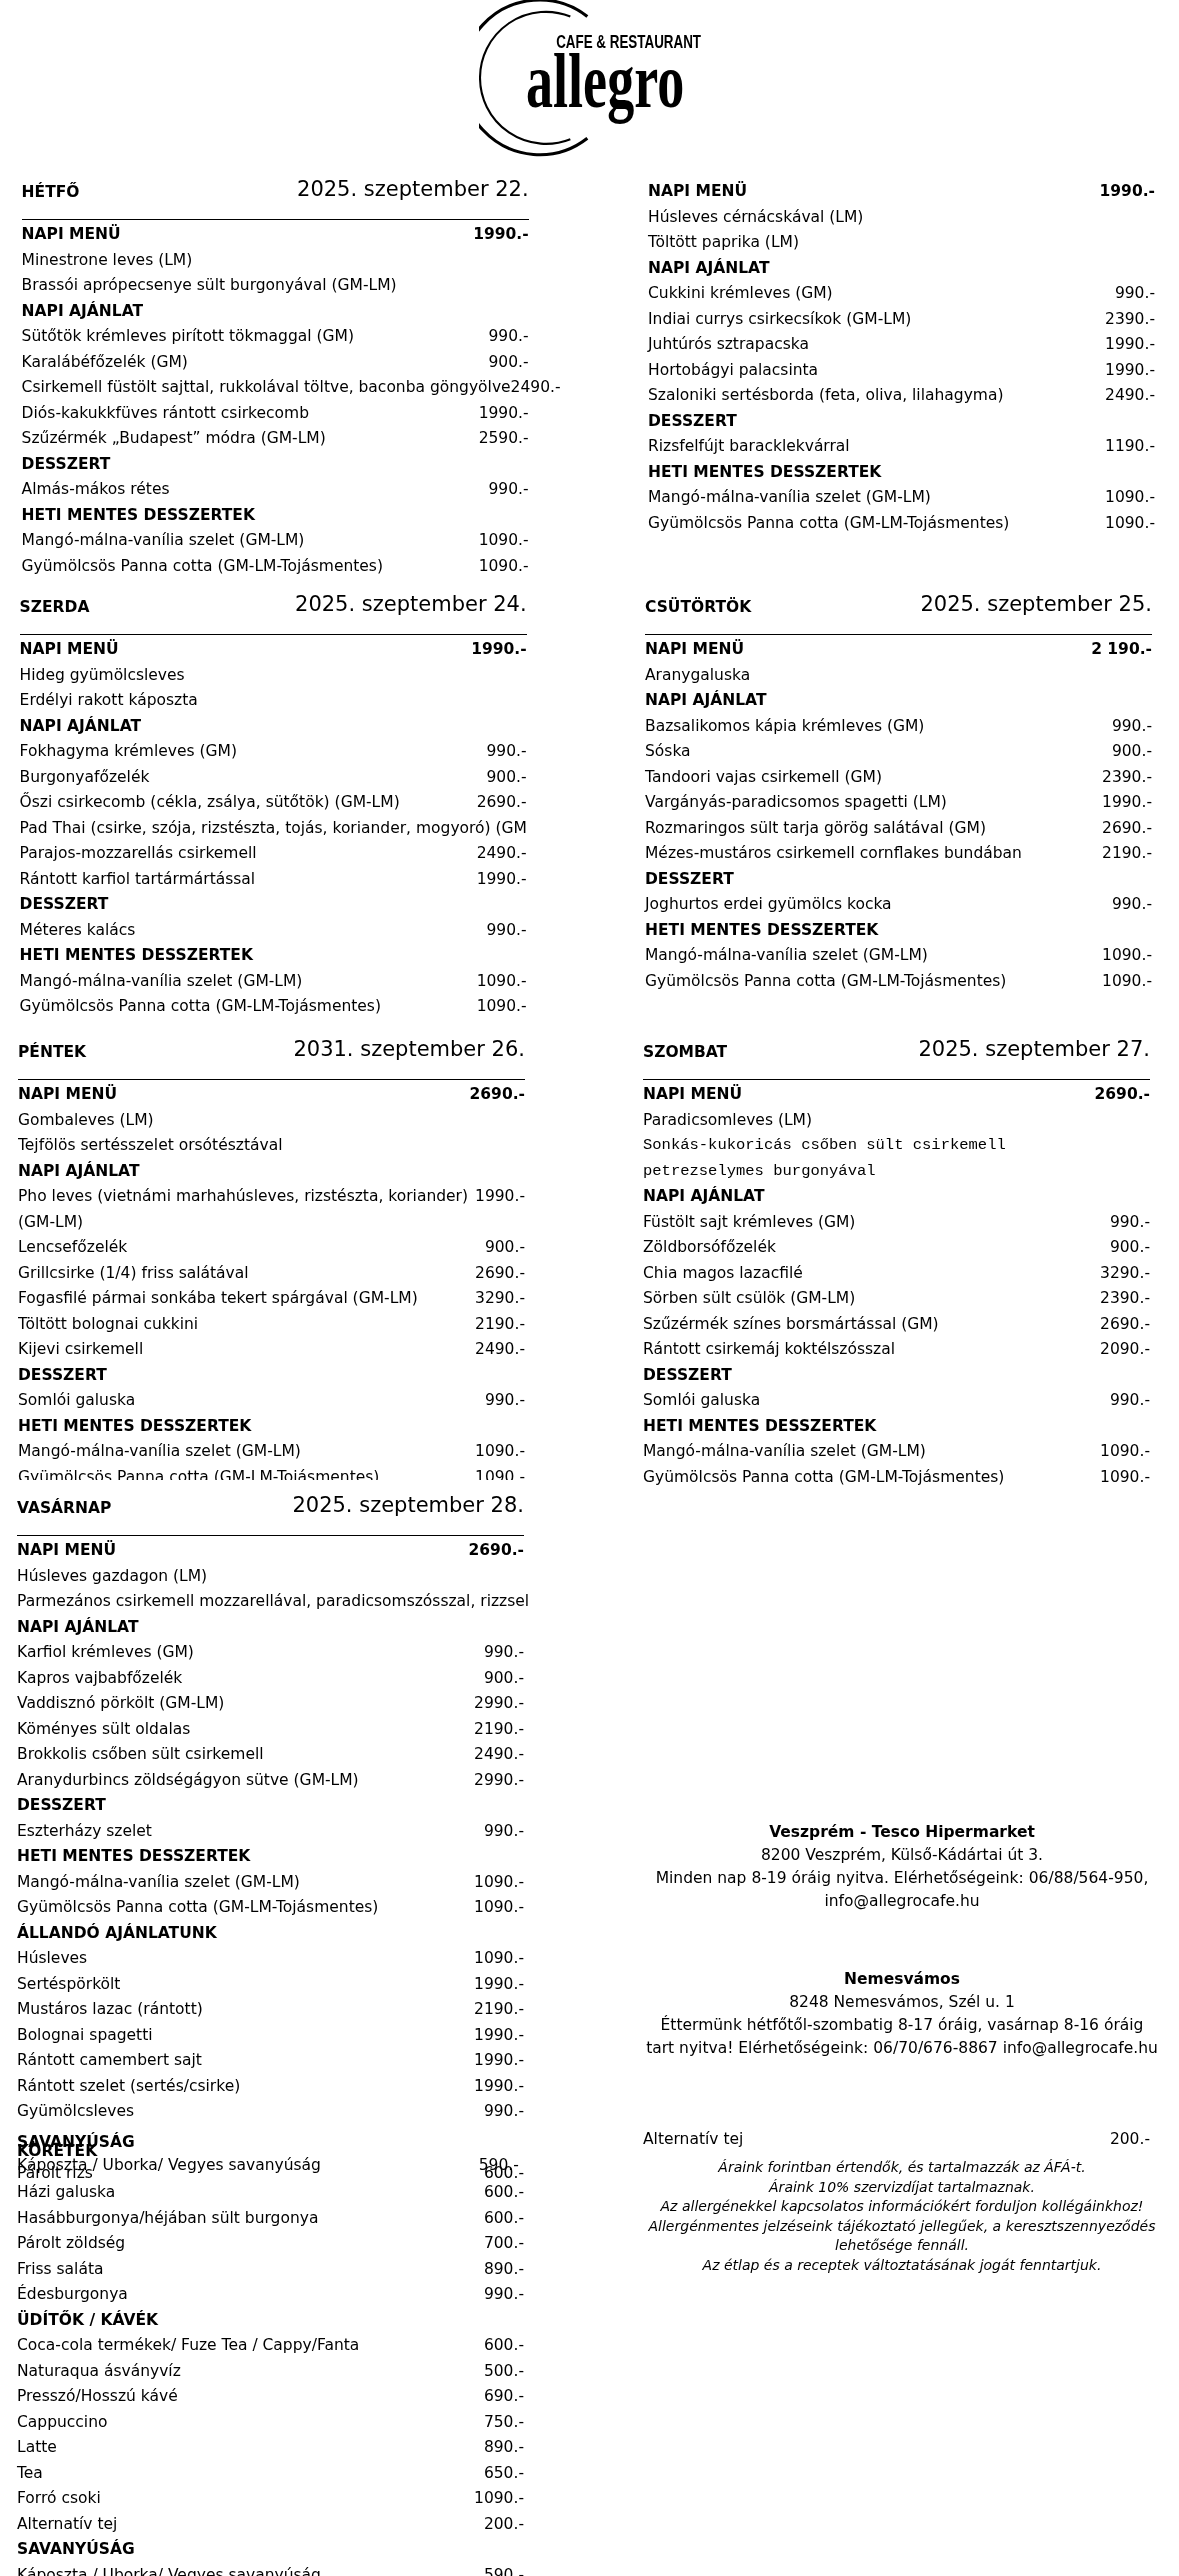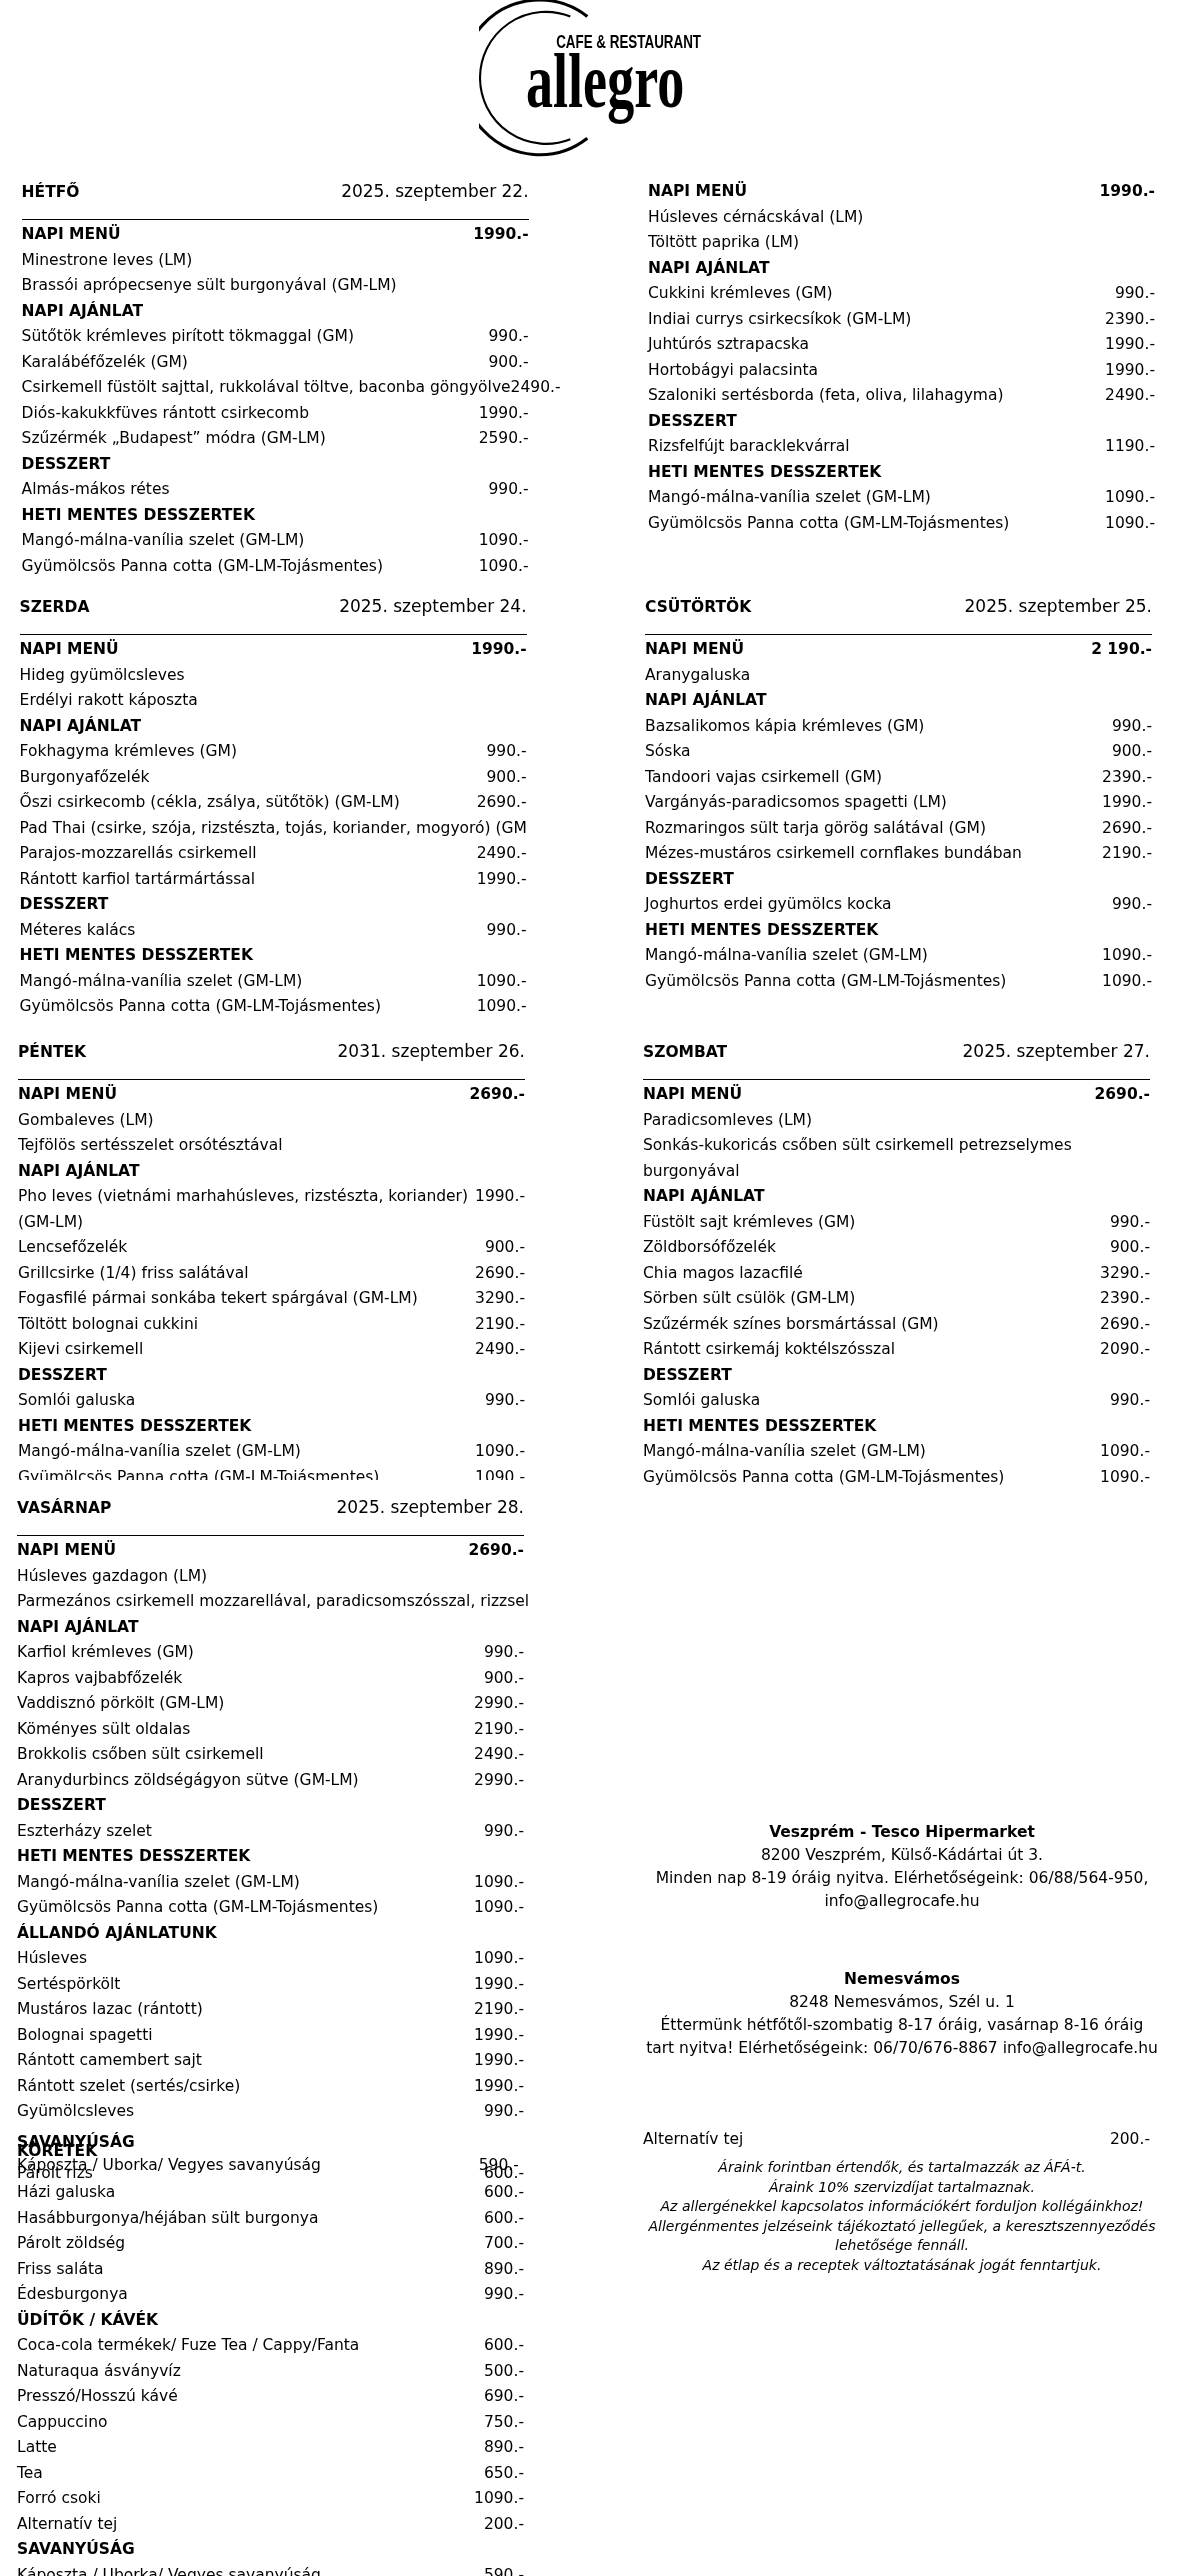--- a/index.html
+++ b/index.html
@@ -3,21 +3,21 @@
 <meta charset="utf-8">
 <style>
   html, body { margin: 0; padding: 0; background: #ffffff; }
   body { width: 1180px; height: 2617px; position: relative; overflow: hidden;
          font-family: "DejaVu Sans", sans-serif; color: #000; }
   .logo { position: absolute; left: 479px; top: 0; width: 227px; height: 165px; }
   .day { position: absolute; width: 507px; font-size: 15.5px; }
   .day-head { display: flex; justify-content: space-between; align-items: flex-end;
               border-bottom: 1.5px solid #000; height: 24px; padding-bottom: 18px; }
   .day-name { font-weight: bold; font-size: 15.5px; }
-  .day-date { font-size: 17px; }
+  .day-date { font-size: 21px; }
   .row { display: flex; justify-content: space-between; height: 25.5px; line-height: 25.5px; white-space: nowrap; }
   .row .name { overflow: visible; }
   .row .price { text-align: right; flex: 0 0 auto; }
   .sec { font-weight: bold; }
   .wrap { white-space: normal; height: auto; line-height: 25.5px; }
   .clip { overflow: hidden; }
   .info { position: absolute; left: 639px; width: 526px; text-align: center; font-size: 15.5px; line-height: 23px; }
   .info .ttl { font-weight: bold; }
   .notes { position: absolute; left: 639px; top: 2136px; width: 526px; text-align: center; font-size: 14px; font-style: italic; line-height: 19.6px; margin-top: 22px; }
   .overlap { position: absolute; }
@@ -359,21 +359,21 @@
     </div>
     <div style="height: 2.1px;"></div>
     <div class="row sec">
       <span class="name">NAPI MENÜ</span>
       <span class="price">2690.-</span>
     </div>
     <div class="row">
       <span class="name">Paradicsomleves (LM)</span>
       <span class="price"></span>
     </div>
-    <div class="row wrap" style="display: flex;">
+    <div class="row wrap" style="display: flex; font-family: Liberation Mono, monospace;">
       <span class="name" style="flex: 1 1 auto; white-space: normal; max-width: 453px;">Sonkás-kukoricás csőben sült csirkemell petrezselymes burgonyával</span>
       <span class="price" style="margin-left: -31px;"></span>
     </div>
     <div class="row sec">
       <span class="name">NAPI AJÁNLAT</span>
       <span class="price"></span>
     </div>
     <div class="row">
       <span class="name">Füstölt sajt krémleves (GM)</span>
       <span class="price">990.-</span>

